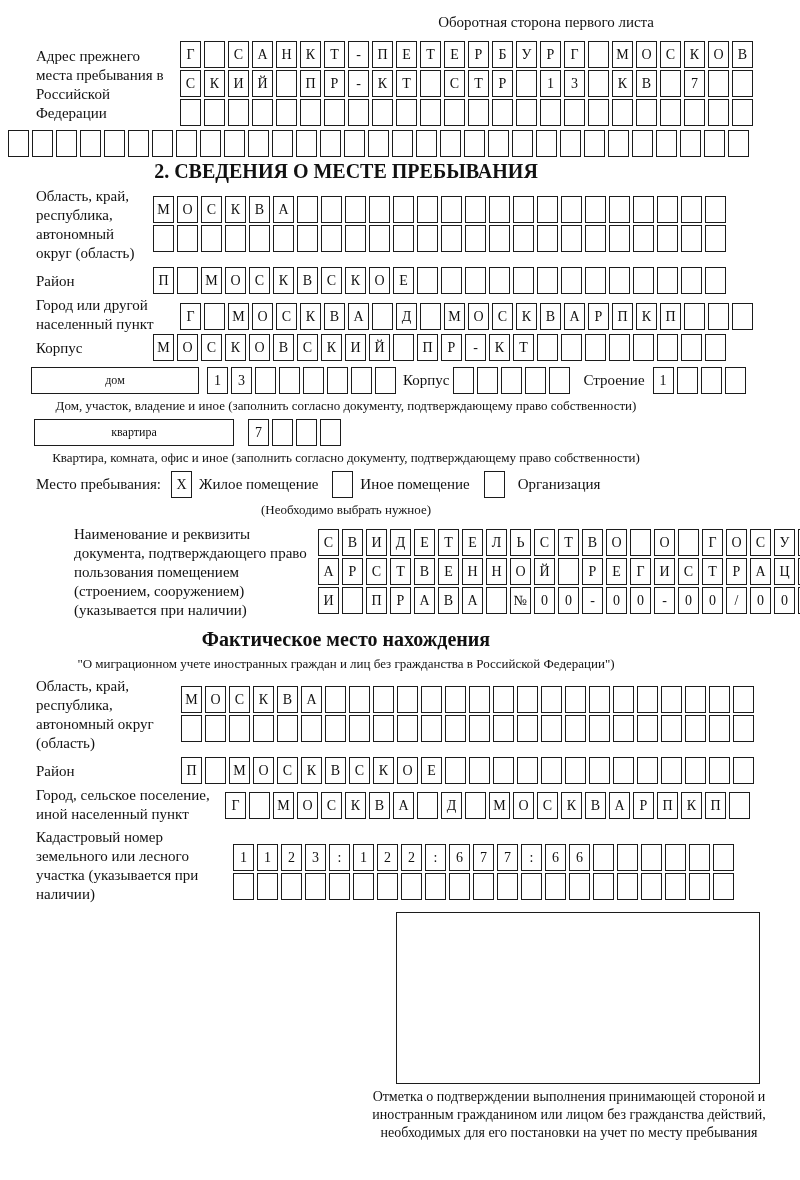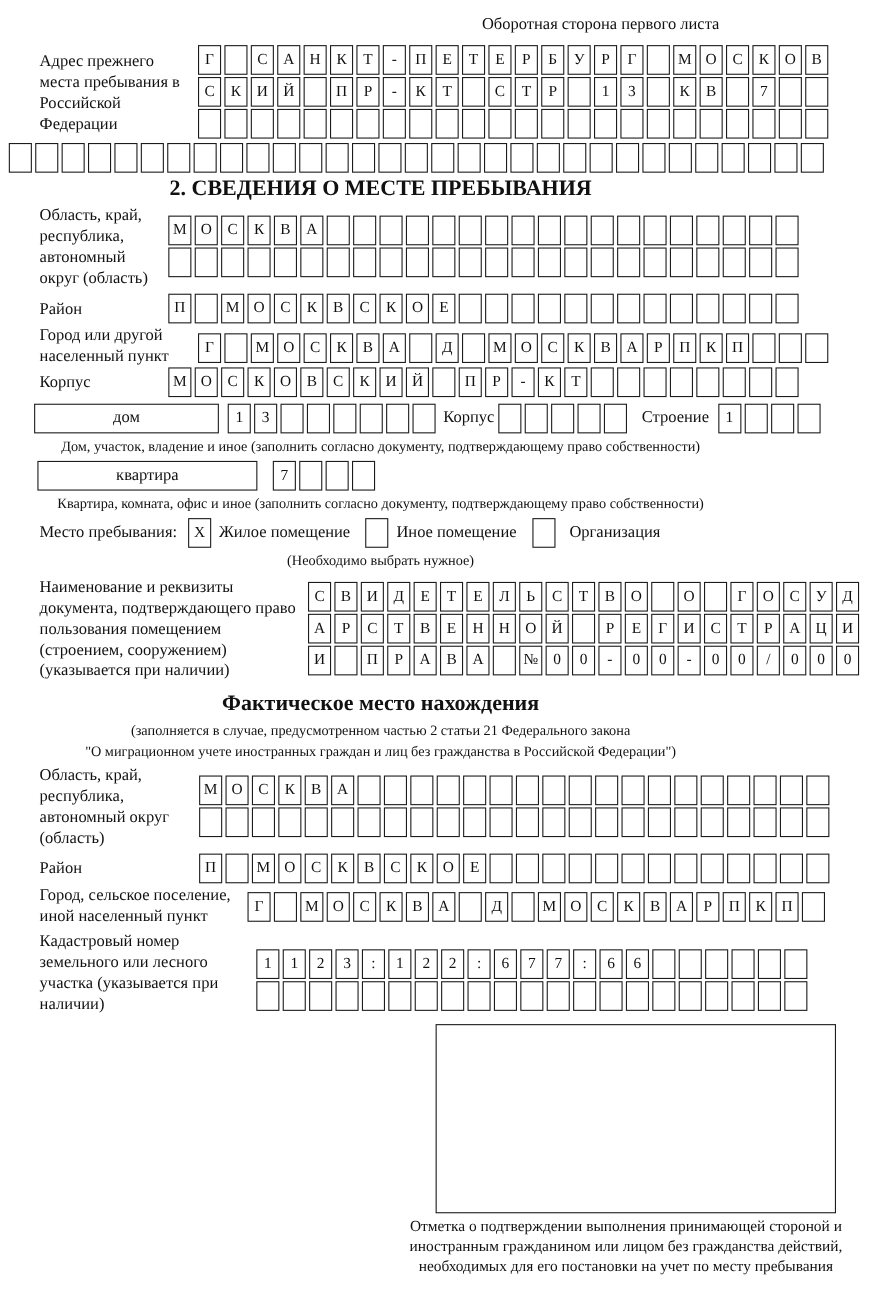--- a/index.html
+++ b/index.html
@@ -2,33 +2,33 @@
 <html><head>
 <meta charset="utf-8">
 <style>
   html,body{margin:0;padding:0;}
   body{width:800px;height:1180px;background:#ffffff;color:#111;
        font-family:"Liberation Serif","DejaVu Serif",serif;overflow:hidden;}
   .page{position:relative;width:692px;height:1180px;padding-top:14px;box-sizing:border-box;}
   .hdr-note{text-align:right;font-size:15px;padding-right:38px;}
   .blk{display:flex;align-items:center;margin-left:36px;}
   .lbl{font-size:15px;line-height:19px;flex-shrink:0;}
-  .w144{width:144px;} .w117{width:117px;} .w244{width:244px;}
+  .w144{width:144px;} .w117{width:117px;} .w244{width:244px;margin-left:38px;}
   .w145{width:145px;} .w189{width:189px;} .w197{width:197px;}
   .rows{flex-grow:1;}
   .boxrow{display:flex;height:27px;margin-bottom:2px;}
   .cell{box-sizing:border-box;width:21px;height:27px;border:1.5px solid #1c1c1c;
         margin-right:3px;display:inline-flex;align-items:center;justify-content:center;
         font-size:14px;flex-shrink:0;background:#fff;}
   .caption{font-size:13px;text-align:center;line-height:18px;margin-top:1px;}
   .sec-title{font-size:20px;font-weight:bold;text-align:center;margin-top:3px;margin-bottom:4px;}
   .fullrow{margin-left:8px;margin-top:2px;}
   .mt4{margin-top:4px;} .mt6{margin-top:6px;}
   .widebox{box-sizing:border-box;border:1.6px solid #1c1c1c;height:27px;
-           display:flex;align-items:center;justify-content:center;font-size:15px;flex-shrink:0;}
+           display:flex;align-items:center;justify-content:center;font-size:12px;flex-shrink:0;}
   .inline-lbl{font-size:15px;display:flex;align-items:center;height:27px;flex-shrink:0;}
   .hrow{display:flex;margin-left:31px;align-items:flex-start;}
   .stamp-box{margin-left:396px;width:362px;height:170px;border:1.5px solid #1c1c1c;margin-top:8px;}
   .stamp-caption{margin-left:352px;width:434px;font-size:14px;line-height:18px;text-align:center;margin-top:4px;}
   .gap4{width:4px;flex-shrink:0;} .gap8{width:8px;flex-shrink:0;} .gap10{width:10px;flex-shrink:0;}
   .gap14{width:14px;flex-shrink:0;}
 </style>
 </head>
 <body>
 
@@ -442,21 +442,20 @@
           <span class="cell">0</span>
           <span class="cell">/</span>
           <span class="cell">0</span>
           <span class="cell">0</span>
           <span class="cell">0</span>
         </div>
     </div>
   </div>
 
   <div class="sec-title" style="margin-top:8px;">Фактическое место нахождения</div>
-  <div class="caption">(заполняется в случае, предусмотренном частью 2 статьи 21 Федерального закона</div>
   <div class="caption">"О миграционном учете иностранных граждан и лиц без гражданства в Российской Федерации")</div>
 
   <div class="blk mt4">
     <div class="lbl w145">Область, край, республика, автономный округ (область)</div>
     <div class="rows">
       <div class="boxrow">
           <span class="cell">М</span>
           <span class="cell">О</span>
           <span class="cell">С</span>
           <span class="cell">К</span>

